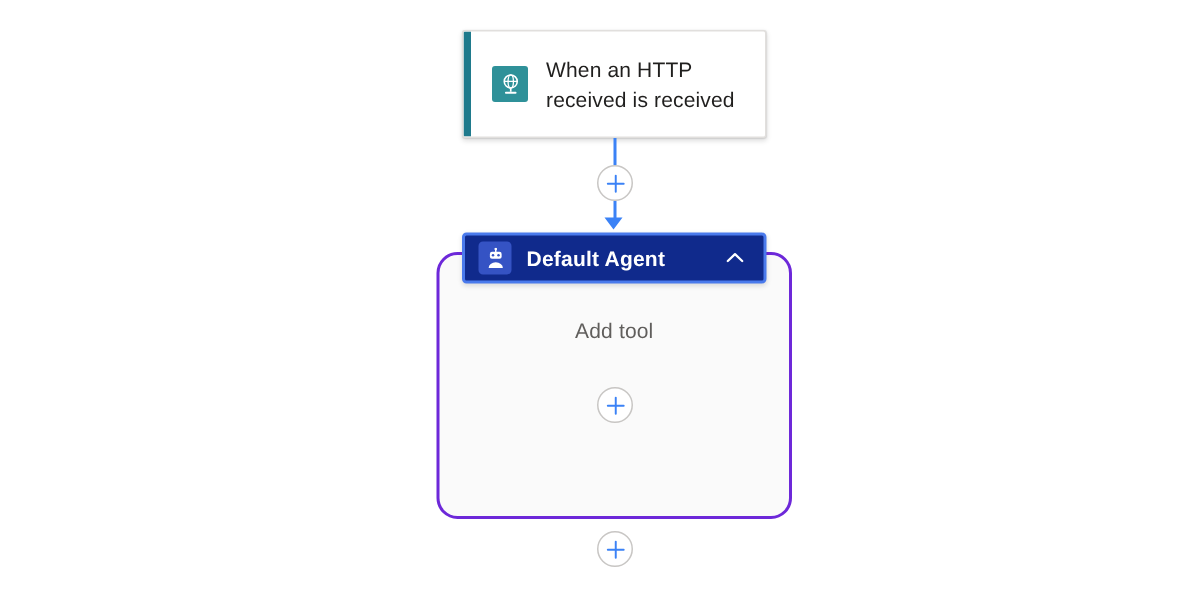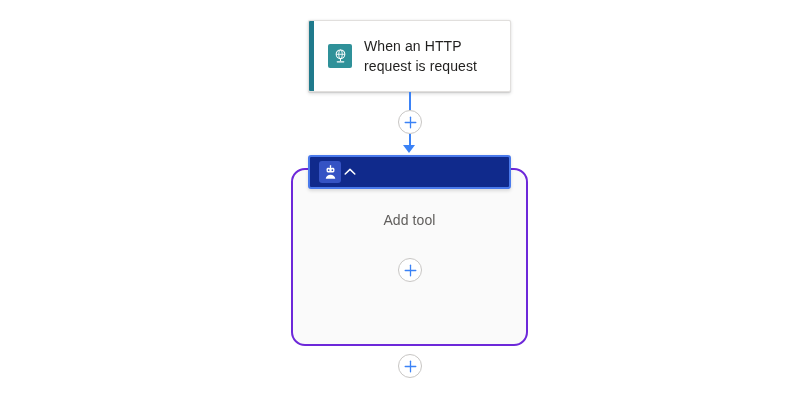--- a/index.html
+++ b/index.html
@@ -183,21 +183,21 @@
     <div id="trigger-accent"></div>
     <div id="trigger-icon">
       <svg width="17" height="17" viewBox="0 0 20 20" fill="none">
         <circle cx="10" cy="7.4" r="5.1" stroke="#ffffff" stroke-width="1.25"></circle>
         <ellipse cx="10" cy="7.4" rx="2.1" ry="5.1" stroke="#ffffff" stroke-width="1.05"></ellipse>
         <line x1="4.9" y1="7.4" x2="15.1" y2="7.4" stroke="#ffffff" stroke-width="1.05"></line>
         <line x1="10" y1="12.5" x2="10" y2="15.4" stroke="#ffffff" stroke-width="1.3"></line>
         <line x1="6.2" y1="16.3" x2="13.8" y2="16.3" stroke="#ffffff" stroke-width="1.5" stroke-linecap="round"></line>
       </svg>
     </div>
-    <div id="trigger-title">When an HTTP request is request</div>
+    <div id="trigger-title">When an HTTP received is received</div>
   </div>
 
   <div class="conn-line" id="conn-trigger-top"></div>
 
   <div class="plus-btn" id="plus-trigger-agent">
     <svg width="13" height="13" viewBox="0 0 14 14">
       <line x1="7" y1="1.3" x2="7" y2="12.7" stroke="#3b82f6" stroke-width="1.4" stroke-linecap="round"></line>
       <line x1="1.3" y1="7" x2="12.7" y2="7" stroke="#3b82f6" stroke-width="1.4" stroke-linecap="round"></line>
     </svg>
   </div>
@@ -213,20 +213,21 @@
     <div id="agent-icon">
       <svg width="15" height="15" viewBox="0 0 18 18" fill="none">
         <line x1="9" y1="1.2" x2="9" y2="3.2" stroke="#ffffff" stroke-width="1.2" stroke-linecap="round"></line>
         <circle cx="9" cy="1.2" r="1.05" fill="#ffffff"></circle>
         <rect x="4.3" y="3.4" width="9.4" height="5.6" rx="1.7" fill="#ffffff"></rect>
         <circle cx="6.8" cy="6.2" r="1.0" fill="#3553c4"></circle>
         <circle cx="11.2" cy="6.2" r="1.0" fill="#3553c4"></circle>
         <path d="M3.3 16.4 a5.7 4.6 0 0 1 11.4 0 z" fill="#ffffff"></path>
       </svg>
     </div>
+    <div id="agent-title">Default Agent</div>
     <div id="agent-collapse">
       <svg width="14" height="14" viewBox="0 0 14 14" fill="none">
         <polyline points="2.2,9 7,4.4 11.8,9" stroke="#ffffff" stroke-width="1.5" stroke-linecap="round" stroke-linejoin="round"></polyline>
       </svg>
     </div>
   </div>
 
   <div class="plus-btn" id="plus-add-tool">
     <svg width="13" height="13" viewBox="0 0 14 14">
       <line x1="7" y1="1.3" x2="7" y2="12.7" stroke="#3b82f6" stroke-width="1.4" stroke-linecap="round"></line>

